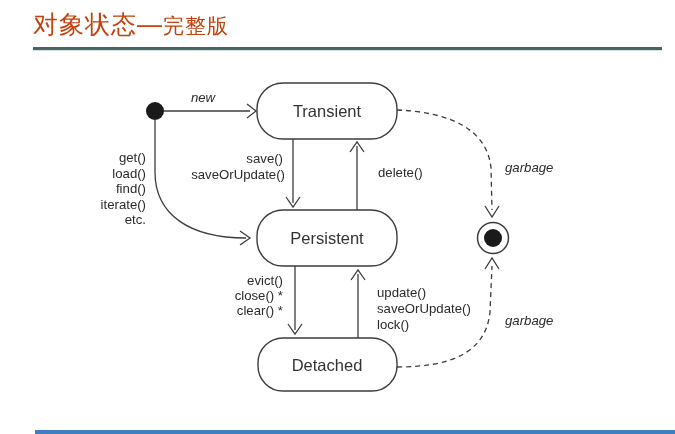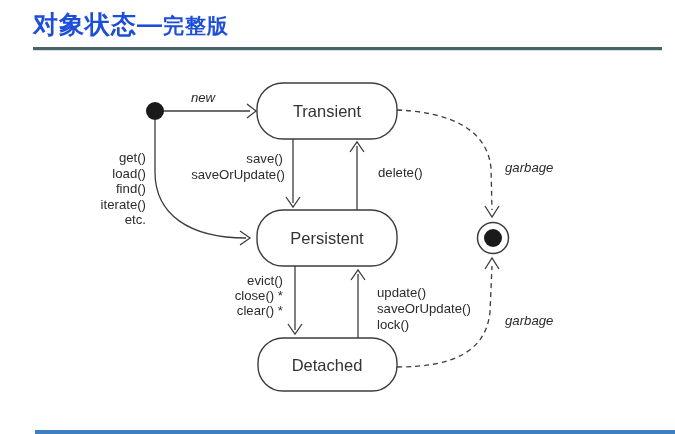--- a/index.html
+++ b/index.html
@@ -1,21 +1,21 @@
 <!DOCTYPE html>
 <html style="--line: #3c3c3c; --rule: #4c6363; --bar: #3f7fc0;"><head>
 <meta charset="utf-8">
 <style>
   html,body{margin:0;padding:0;background:#fff;}
   .slide{
     position:relative;width:675px;height:434px;background:#ffffff;overflow:hidden;
     font-family:"Liberation Sans",sans-serif;
   }
   .title{
-    position:absolute;left:33px;top:8px;font-weight:bold;color:#1d4ed8;
+    position:absolute;left:33px;top:8px;font-weight:normal;color:#c2410c;
     font-family:"Liberation Sans",sans-serif;letter-spacing:1px;white-space:nowrap;
   }
   .title .main{font-size:25px;}
   .title .sub{font-size:21px;}
   .title-rule{
     position:absolute;left:33px;top:47px;width:629px;height:3px;
     background:var(--rule,#4c6363);border-bottom:1px solid #cfe3e3;
   }
   .bottom-bar{
     position:absolute;left:35px;bottom:0;width:640px;height:4px;

